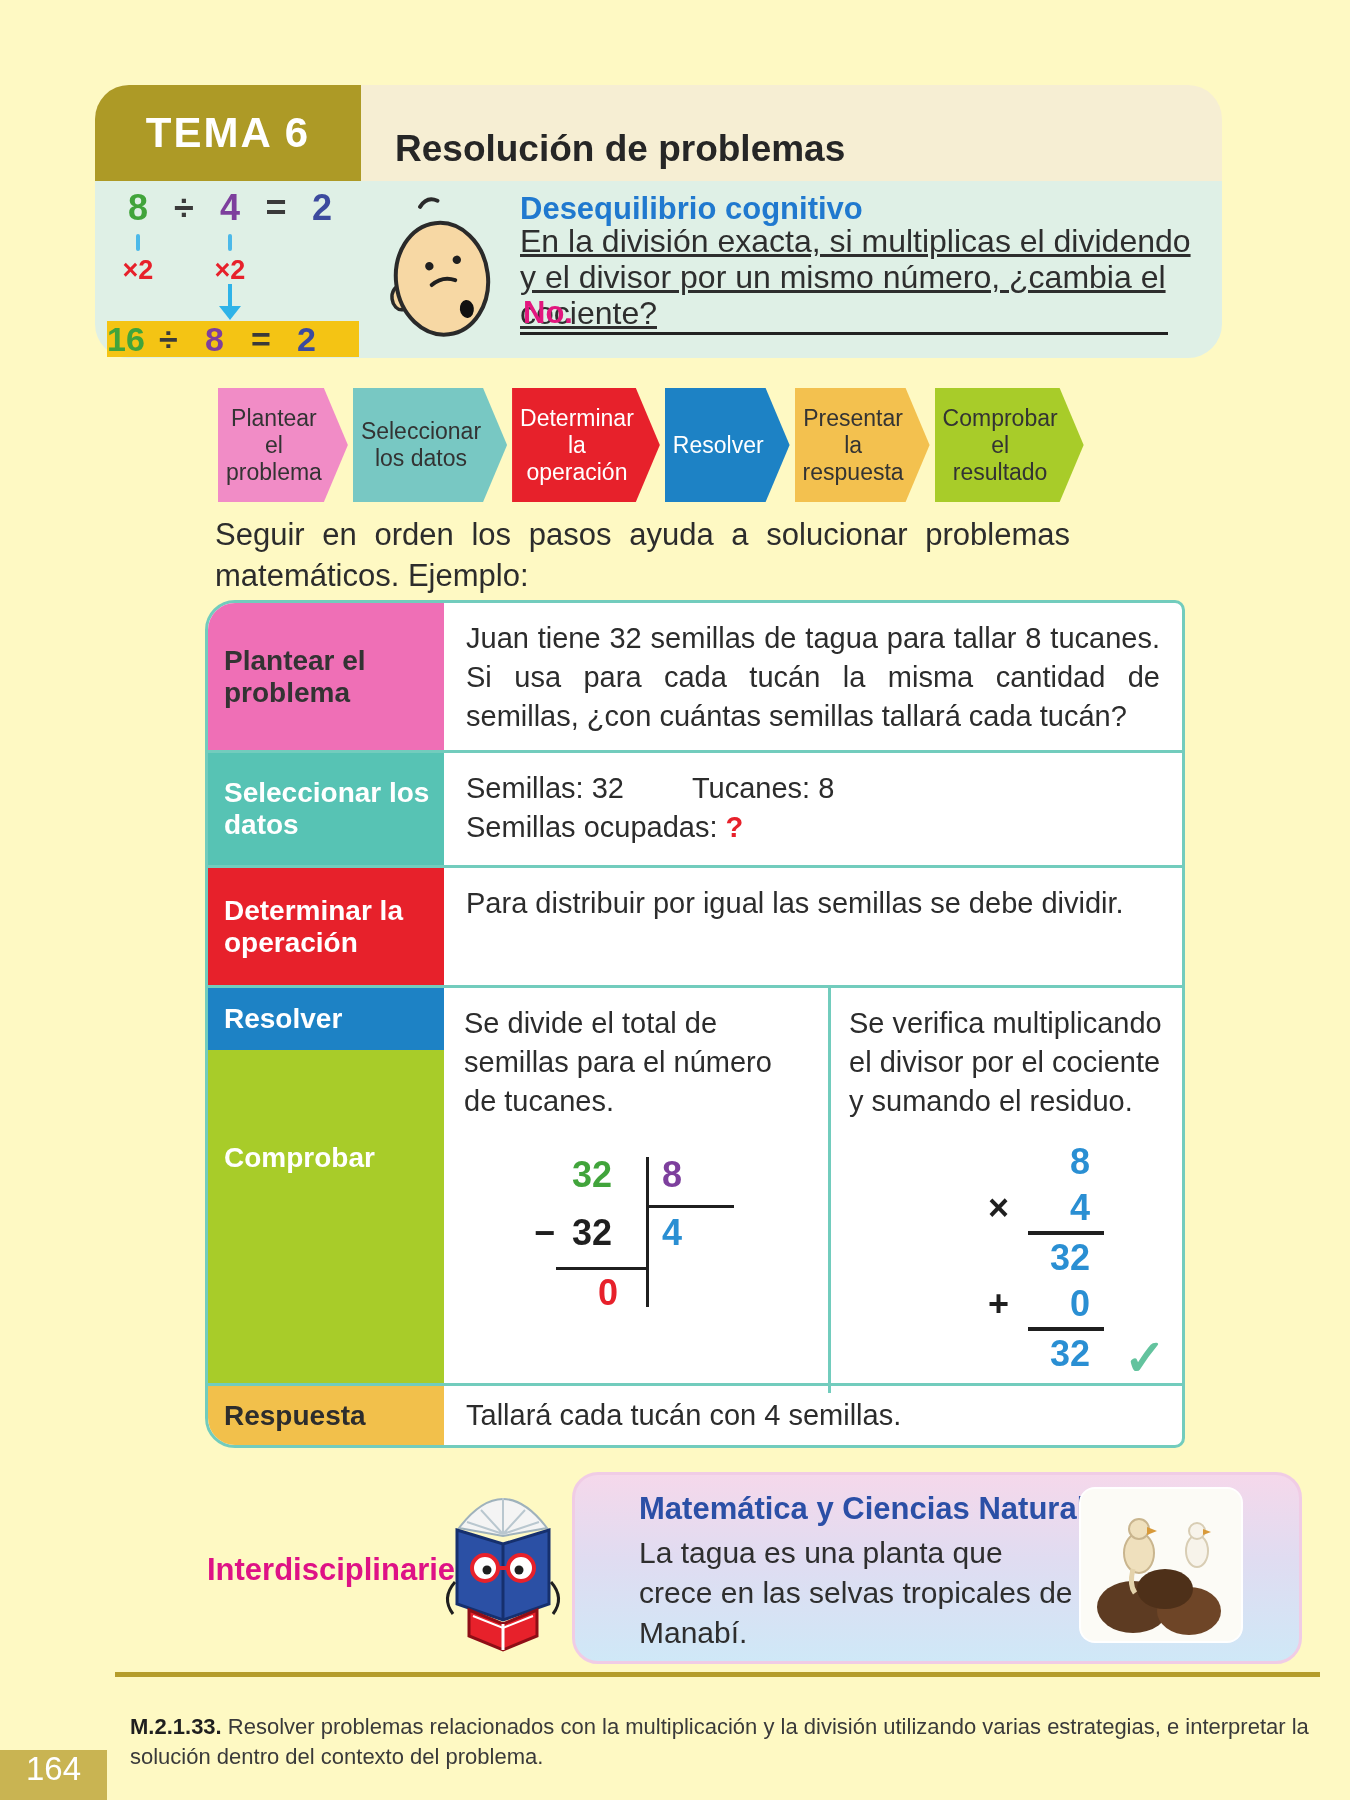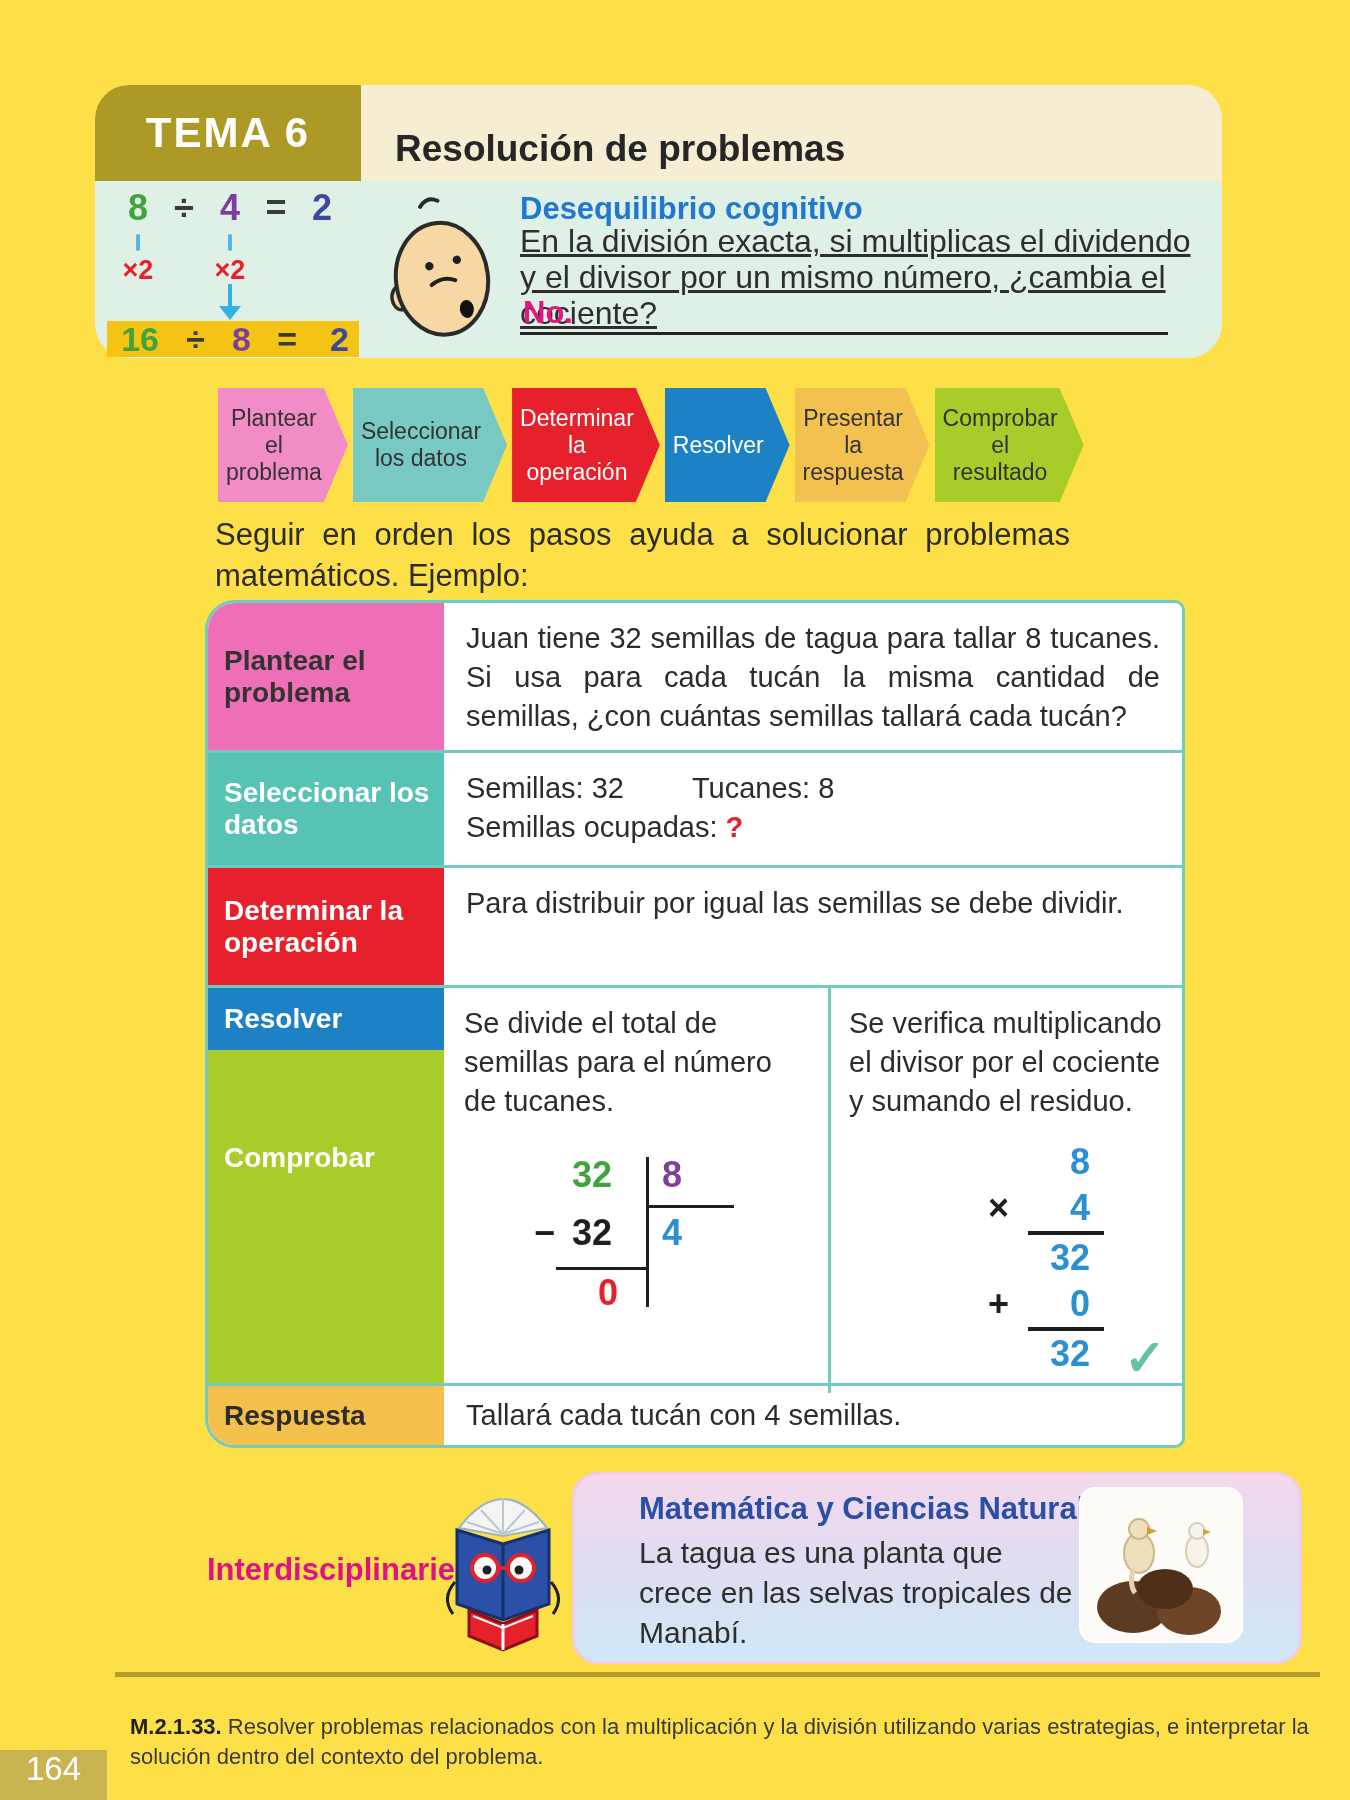--- a/index.html
+++ b/index.html
@@ -1,16 +1,16 @@
 <!DOCTYPE html>
 <html><head>
 <meta charset="utf-8">
 <style>
   html,body{margin:0;padding:0;background:#ffffff;}
-  .page{position:relative;width:1350px;height:1800px;background:#fde047;overflow:hidden;
+  .page{position:relative;width:1350px;height:1800px;background:#fef9c3;overflow:hidden;
         font-family:"Liberation Sans",sans-serif;color:#2c2c2c;}
 
   
   .tema-band{position:absolute;left:95px;top:85px;width:1127px;height:96px;
              background:#f6eed3;border-radius:34px 34px 0 0;}
   .tema-tab{position:absolute;left:95px;top:85px;width:266px;height:96px;background:#ad9a26;
             border-radius:34px 0 0 0;display:flex;align-items:center;justify-content:center;}
   .tema-tab span{color:#ffffff;font-size:42px;font-weight:bold;letter-spacing:2px;}
   .page-title{position:absolute;left:395px;top:85px;height:96px;line-height:96px;
               font-size:37px;font-weight:bold;color:#262626;margin-top:16px;}
@@ -26,21 +26,21 @@
   .tick{position:absolute;width:4px;height:17px;background:#4cb9e9;border-radius:2px;top:47px;}
   .tick1{left:29px;} .tick2{left:121px;}
   .x2{position:absolute;width:60px;text-align:center;color:#e7212b;
       font-size:27px;font-weight:bold;top:68px;}
   .x2a{left:1px;} .x2b{left:93px;}
   .arrow-stem{position:absolute;left:121px;top:97px;width:4px;height:24px;background:#2fb3e8;}
   .arrow-head{position:absolute;left:112px;top:119px;width:0;height:0;
               border-left:11px solid transparent;border-right:11px solid transparent;
               border-top:14px solid #2fb3e8;}
   .hl{position:absolute;left:0;top:134px;width:252px;height:36px;background:#f4c414;}
-  .cb{position:absolute;width:46px;text-align:right;font-weight:bold;font-size:34px;top:133px;}
+  .cb{position:absolute;width:46px;text-align:left;font-weight:bold;font-size:34px;top:133px;}
   .mb1{left:0px;width:52px;} .mb2{left:52px;} .mb3{left:98px;} .mb4{left:144px;} .mb5{left:190px;width:52px;}
   .face{position:absolute;left:288px;top:14px;}
   .deseq{position:absolute;left:425px;top:10px;font-size:31px;font-weight:bold;color:#2079cf;}
   .question{position:absolute;left:425px;top:42px;width:680px;font-size:32px;
             line-height:36px;color:#2e2e2e;text-decoration:underline;}
   .answer{position:absolute;left:428px;top:114px;font-size:31px;font-weight:bold;color:#e2177e;}
   .ansline{position:absolute;left:425px;top:151px;width:648px;height:3px;background:#222222;}
 
   
   .steps{position:absolute;left:218px;top:388px;width:856px;height:114px;display:flex;gap:5px;}

